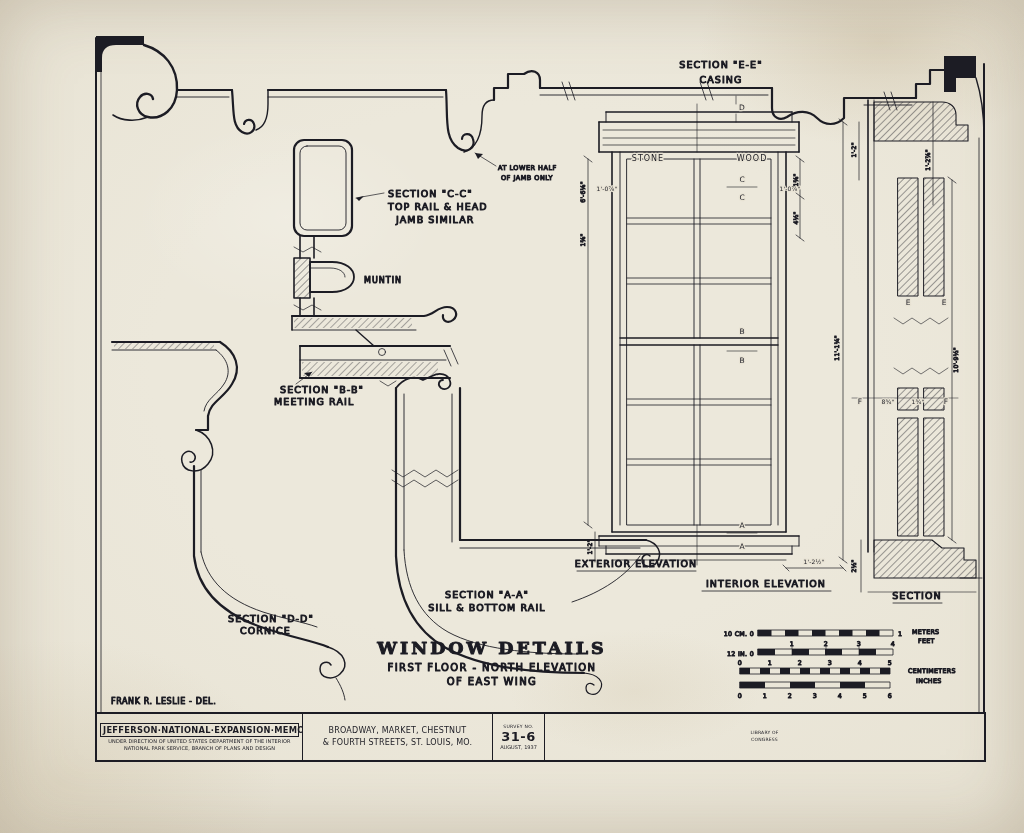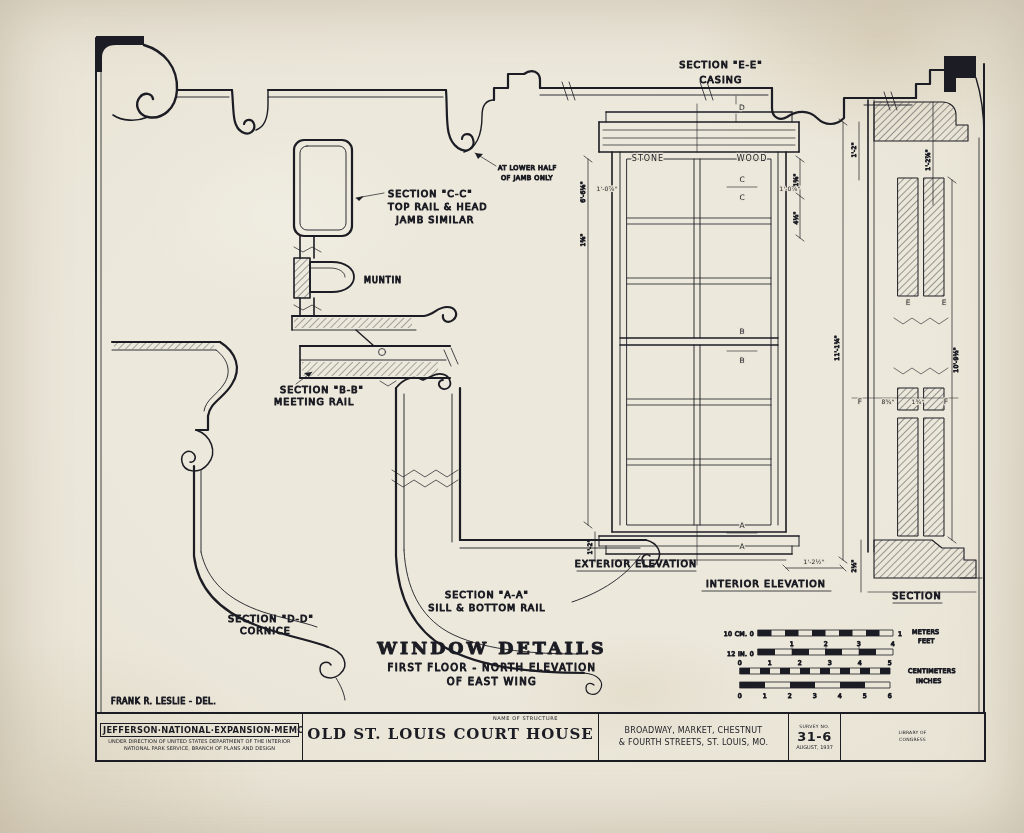--- a/index.html
+++ b/index.html
@@ -335,28 +335,20 @@
 </svg>
 
 <div class="tblock">
   <div class="tb-cell tb-c1">
     <div class="tb-membox">
       <div class="tb-memorial">JEFFERSON·NATIONAL·EXPANSION·MEMORIAL</div>
     </div>
     <div class="tb-dir">UNDER DIRECTION OF UNITED STATES DEPARTMENT OF THE INTERIOR</div>
     <div class="tb-dir">NATIONAL PARK SERVICE, BRANCH OF PLANS AND DESIGN</div>
   </div>
-  <div class="tb-cell tb-c2">
-    <div class="tb-nos">NAME OF STRUCTURE</div>
-    <div class="tb-structure">
-
-      <span>OLD ST. LOUIS COURT HOUSE</span>
-
-    </div>
-  </div>
   <div class="tb-cell tb-c3">
     <div class="tb-addr">BROADWAY, MARKET, CHESTNUT</div>
     <div class="tb-addr">&amp; FOURTH STREETS, ST. LOUIS, MO.</div>
   </div>
   <div class="tb-cell tb-c4">
     <div class="tb-survlabel">SURVEY NO.</div>
     <div class="tb-survno">31-6</div>
     <div class="tb-survdate">AUGUST, 1937</div>
   </div>
   <div class="tb-cell tb-c6">

